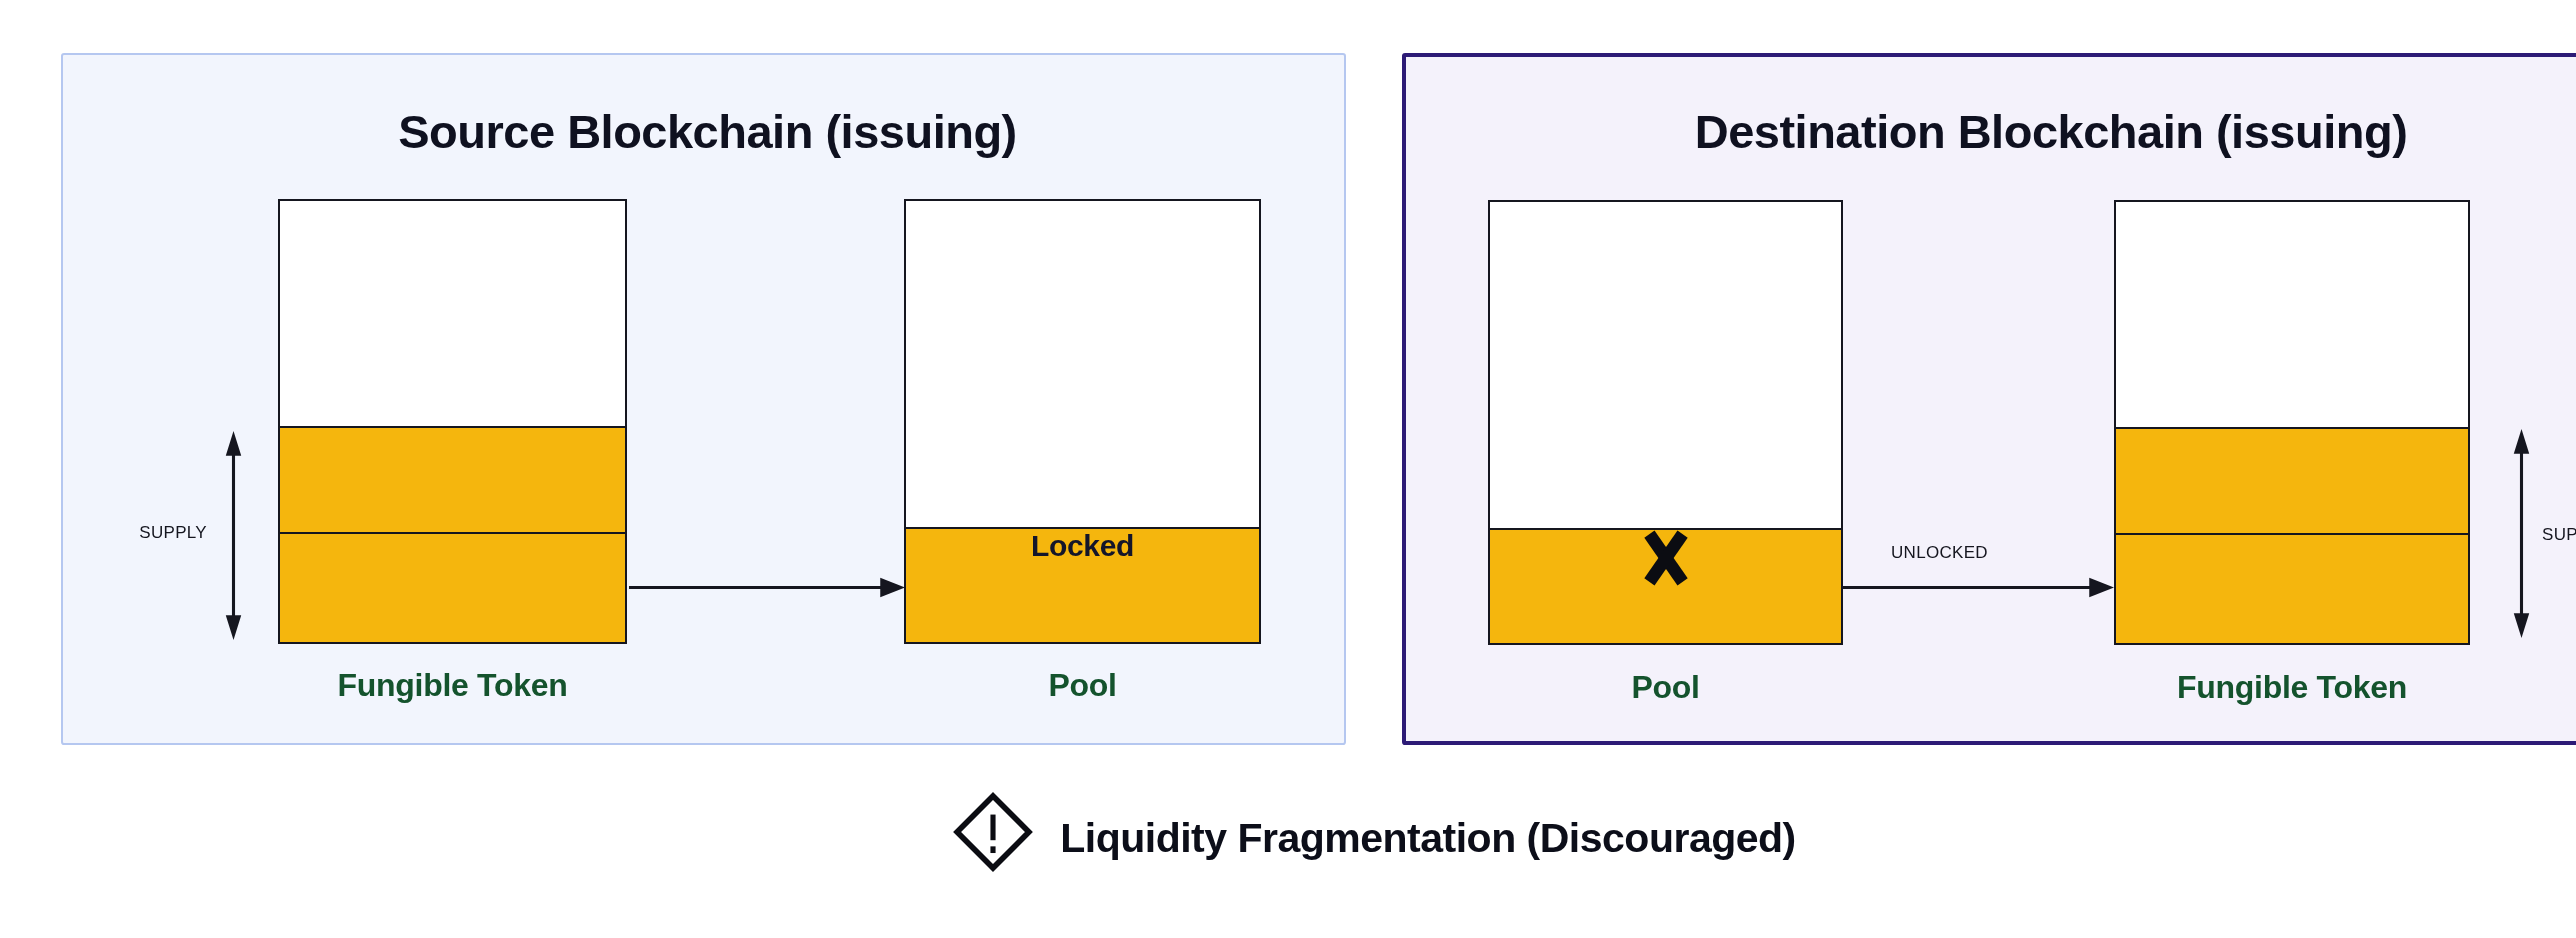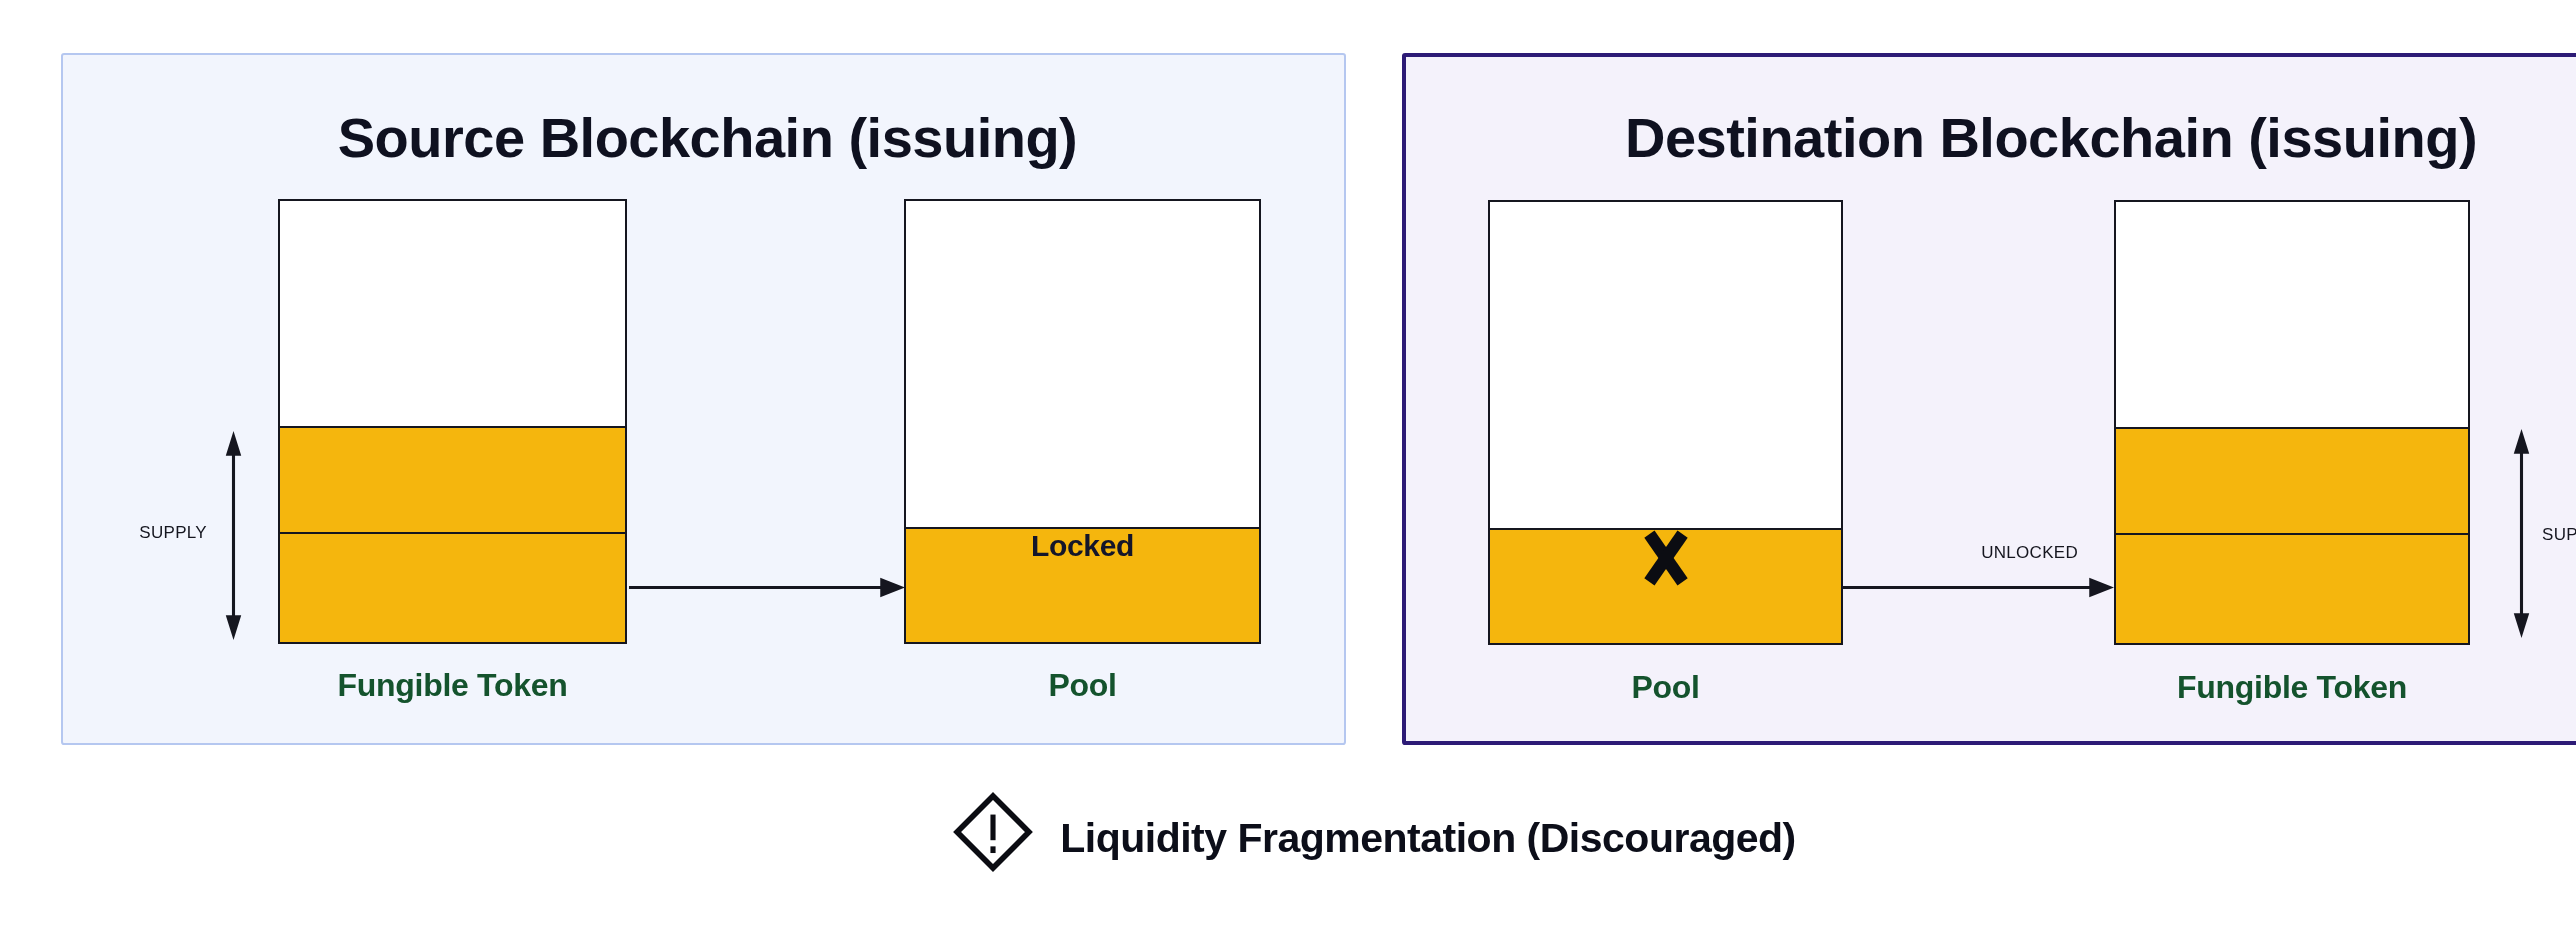--- a/index.html
+++ b/index.html
@@ -16,21 +16,21 @@
   html,body{background:var(--page_bg);}
   .canvas{
     position:relative;width:2749px;height:938px;background:var(--page_bg);
     font-family:"Liberation Sans", sans-serif;color:var(--text);overflow:hidden;
   }
   .panel{position:absolute;top:53px;height:692px;border-radius:3.1px;}
   .panel.source{left:61px;width:1285px;background:var(--source_bg);border:2.6px solid var(--source_border);}
   .panel.dest{left:1402px;width:1290px;background:var(--dest_bg);border:4.1px solid var(--dest_border);}
   .panel-title{
     position:absolute;left:8px;right:0;top:49px;text-align:center;
-    font-size:56px;font-weight:700;letter-spacing:-0.5px;color:#0F1120;line-height:1.2;
+    font-size:47px;font-weight:700;letter-spacing:-0.5px;color:#0F1120;line-height:1.2;
   }
   .bar{
     position:absolute;top:144px;height:445px;background:#FFFFFF;
     border:2.6px solid var(--ink);display:flex;flex-direction:column;
   }
   .seg-empty{flex:1;background:#FFFFFF;}
   .seg-fill{background:var(--orange);border-top:2.6px solid var(--ink);}
   .seg-locked{
     background:var(--orange);border-top:2.6px solid var(--ink);
     display:flex;align-items:flex-start;justify-content:center;
@@ -96,21 +96,21 @@
     <div class="bar" style="left:82px;top:143px;width:355px;">
       <div class="seg-empty"></div>
       <div class="seg-locked" style="height:115px;">
         <svg width="54" height="56" viewBox="0 0 104 108">
           <line x1="20" y1="8" x2="84" y2="100" stroke="#0B0C12" stroke-width="24"></line>
           <line x1="84" y1="8" x2="20" y2="100" stroke="#0B0C12" stroke-width="24"></line>
         </svg>
       </div>
     </div>
 
-    <div class="tiny-caps" style="left:437px;width:235px;top:487px;text-align:right;">UNLOCKED</div>
+    <div class="tiny-caps" style="left:437px;width:235px;top:487px;text-align:left;padding-left:48px;">UNLOCKED</div>
     <svg class="arrow-svg" style="left:437px;top:515px;" width="271" height="31" viewBox="0 0 526 60">
       <line x1="0" y1="30" x2="481" y2="30" stroke="var(--ink)" stroke-width="6"></line>
       <polygon points="526,30 478,11 478,49" fill="var(--ink)"></polygon>
     </svg>
 
     <div class="bar" style="left:708px;top:143px;width:356px;">
       <div class="seg-empty"></div>
       <div class="seg-fill" style="height:106px;"></div>
       <div class="seg-fill" style="height:110px;"></div>
     </div>

